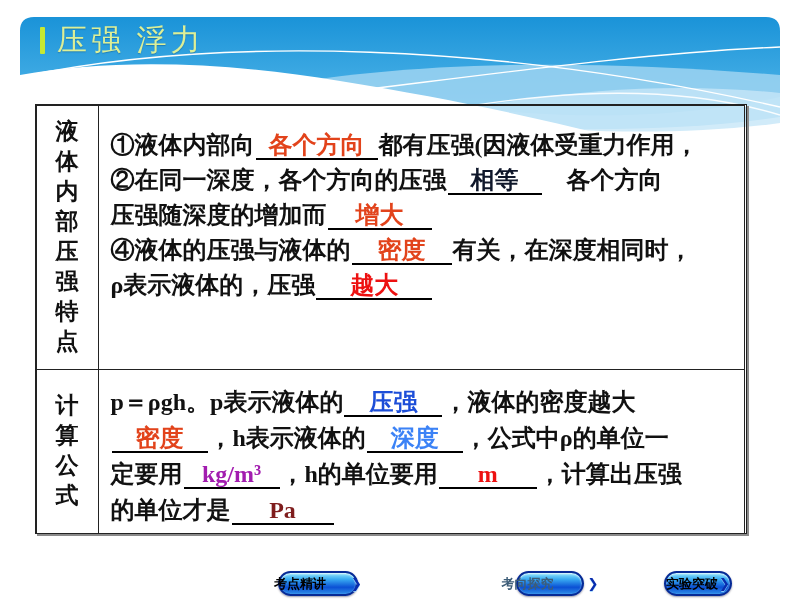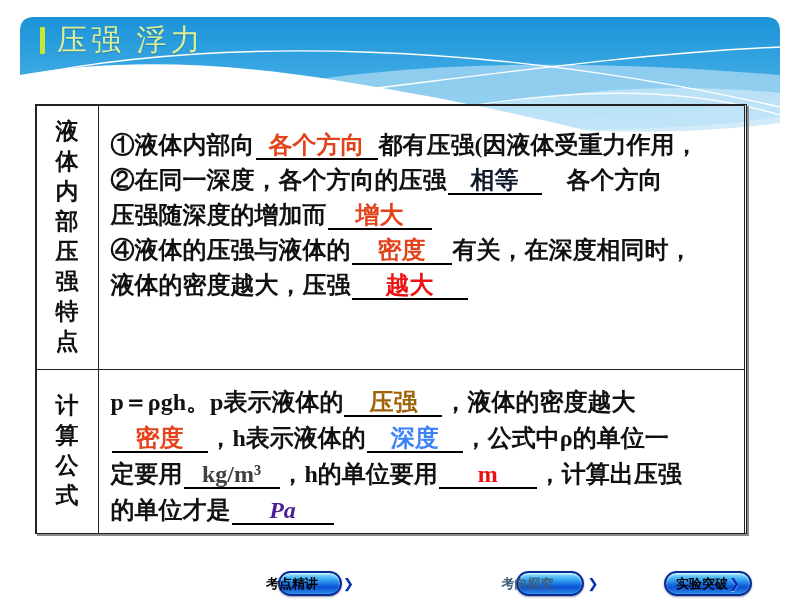--- a/index.html
+++ b/index.html
@@ -51,23 +51,23 @@
     border:2px solid #062a96;border-radius:13px;
     background:linear-gradient(180deg,#8fe5fc 0%,#38aaf2 30%,#0b50d4 68%,#2e8de8 100%);
     box-shadow:inset 0 1px 2px rgba(255,255,255,.8), 0 1px 2px rgba(0,0,40,.4);
     display:flex;align-items:center;justify-content:center;
     font-size:13px;font-weight:bold;color:#000;cursor:pointer;
     font-family:"Liberation Sans","DejaVu Sans",sans-serif;
     white-space:nowrap;
   }
   .nav-btn .chev{color:#082cae;font-weight:bold;margin-left:1px;font-size:13px;
     text-shadow:0 1px 0 rgba(160,220,255,.8);}
-  #btn-1{left:278px;width:64px;gap:24px;}
+  #btn-1{left:278px;width:80px;gap:24px;}
   #btn-2{left:516px;width:68px;color:#3d5d78;gap:33px;}
-  #btn-3{left:664px;width:88px;}
+  #btn-3{left:664px;width:68px;}
 </style>
 </head>
 <body>
 
 <div class="header-wrap">
   <svg viewBox="0 0 760 118">
     <defs>
       <linearGradient id="blueGrad" x1="0" y1="0" x2="0" y2="1">
         <stop offset="0" stop-color="#1a93d8"></stop>
         <stop offset="1" stop-color="#55b8ea"></stop>
@@ -97,33 +97,33 @@
       <span class="vchar">压</span>
       <span class="vchar">强</span>
       <span class="vchar">特</span>
       <span class="vchar">点</span>
     </div>
   <div class="cell content-cell r1">
       <div class="tline"><span>①液体内部向</span><span class="blank" style="min-width: 118px; color: rgb(226, 67, 27);">各个方向</span><span>都有压强(因液体受重力作用，</span></div>
       <div class="tline"><span>②在同一深度，各个方向的压强</span><span class="blank" style="min-width: 90px; color: #0f172a;">相等</span><span>　各个方向</span></div>
       <div class="tline"><span>压强随深度的增加而</span><span class="blank" style="min-width: 100px; color: rgb(226, 67, 27);">增大</span></div>
       <div class="tline"><span>④液体的压强与液体的</span><span class="blank" style="min-width: 96px; color: rgb(226, 67, 27);">密度</span><span>有关，在深度相同时，</span></div>
-      <div class="tline"><span>液体的密度越大，压强</span><span class="blank" style="min-width: 112px; color: rgb(237, 17, 17);">越大</span></div>
+      <div class="tline"><span>ρ表示液体的，压强</span><span class="blank" style="min-width: 112px; color: rgb(237, 17, 17);">越大</span></div>
     </div>
   <div class="cell label-cell">
       <span class="vchar">计</span>
       <span class="vchar">算</span>
       <span class="vchar">公</span>
       <span class="vchar">式</span>
     </div>
   <div class="cell content-cell r2">
-      <div class="tline"><span>p＝ρgh。p表示液体的</span><span class="blank" style="min-width: 94px; color: #a16207; font-family: Liberation Serif, serif;">压强</span><span>，液体的密度越大</span></div>
+      <div class="tline"><span>p＝ρgh。p表示液体的</span><span class="blank" style="min-width: 94px; color: #1d4ed8; font-family: Liberation Serif, serif;">压强</span><span>，液体的密度越大</span></div>
       <div class="tline"><span class="blank" style="min-width: 92px; color: rgb(226, 67, 27);">密度</span><span>，h表示液体的</span><span class="blank" style="min-width: 92px; color: #3b82f6;">深度</span><span>，公式中ρ的单位一</span></div>
-      <div class="tline"><span>定要用</span><span class="blank" style="min-width: 92px; color: #404040;">kg/m³</span><span>，h的单位要用</span><span class="blank" style="min-width: 94px; color: rgb(237, 17, 17);">m</span><span>，计算出压强</span></div>
-      <div class="tline"><span>的单位才是</span><span class="blank" style="min-width: 98px; color: #4c1d95; font-style: italic;">Pa</span></div>
+      <div class="tline"><span>定要用</span><span class="blank" style="min-width: 92px; color: #a21caf;">kg/m³</span><span>，h的单位要用</span><span class="blank" style="min-width: 94px; color: rgb(237, 17, 17);">m</span><span>，计算出压强</span></div>
+      <div class="tline"><span>的单位才是</span><span class="blank" style="min-width: 98px; color: #7f1d1d;">Pa</span></div>
     </div>
 </div>
 
 <div id="btn-1" class="nav-btn">
   <span>考点精讲</span>
   <span class="chev">❯</span>
 </div>
 <div id="btn-2" class="nav-btn">
   <span>考向探究</span>
   <span class="chev">❯</span>

